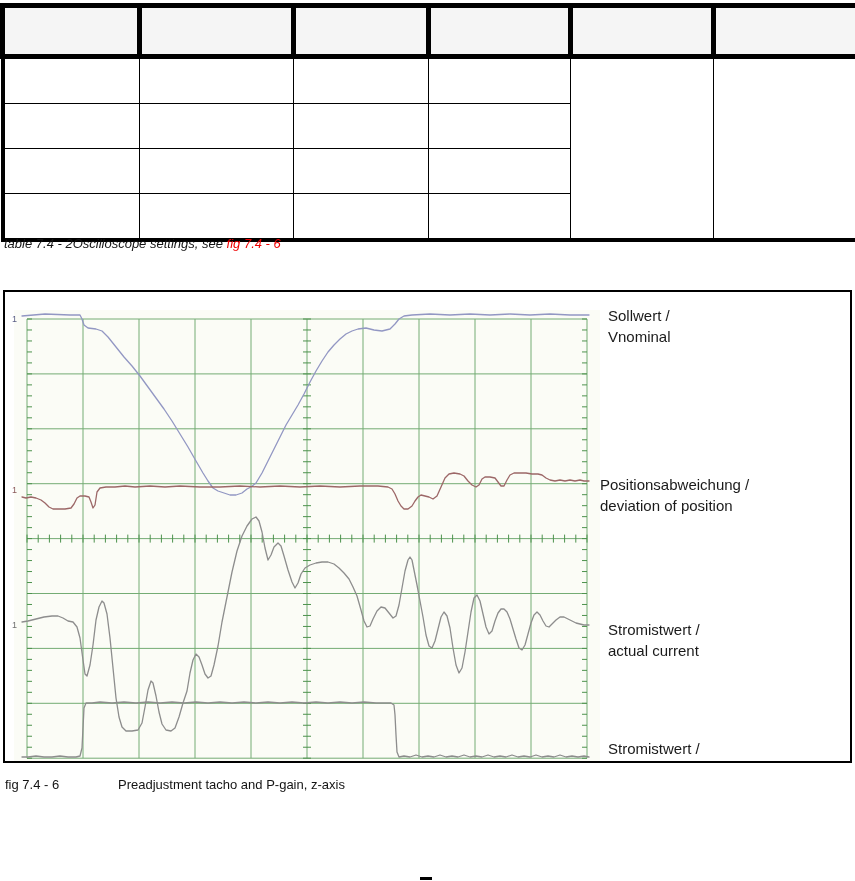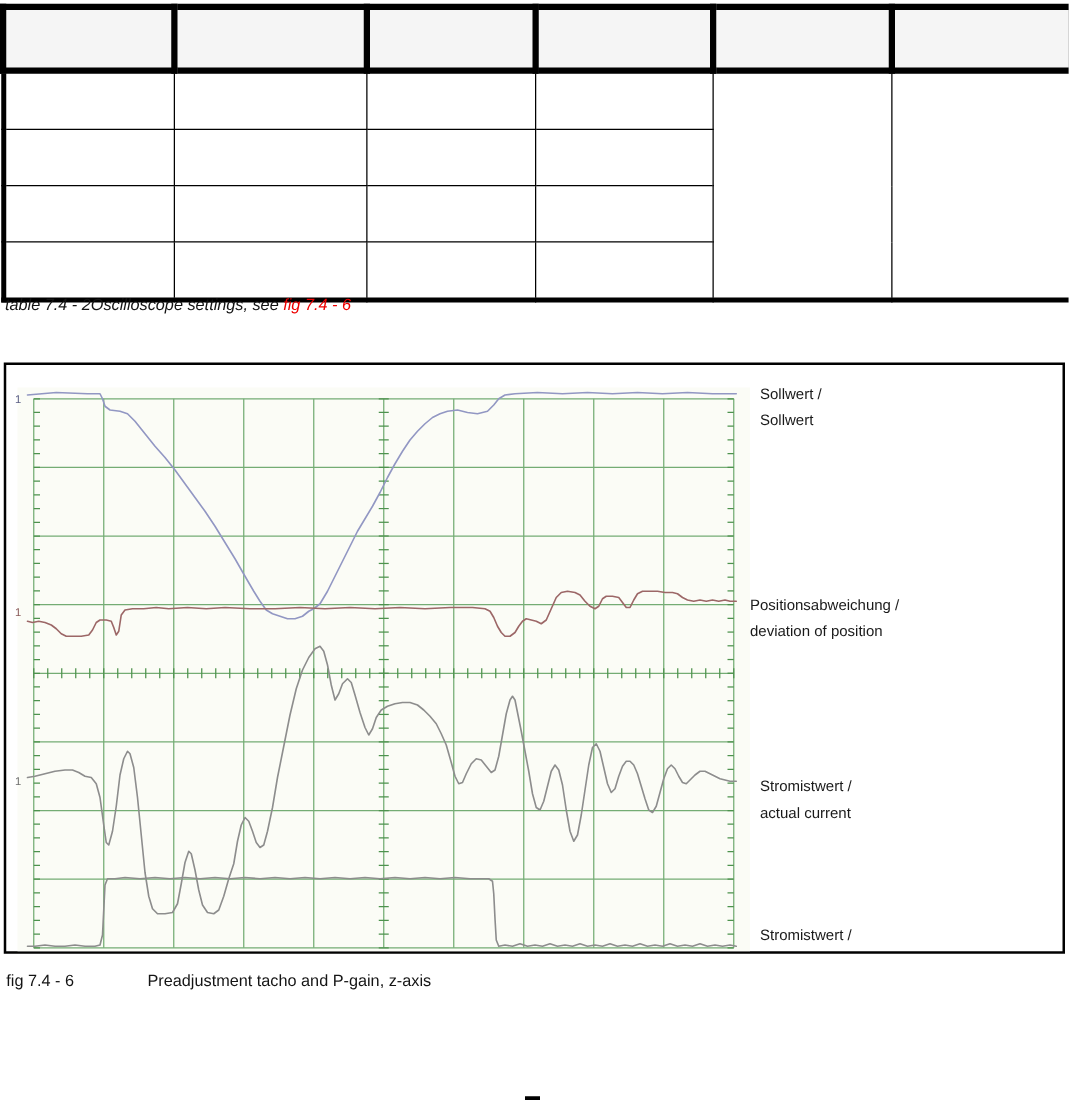--- a/index.html
+++ b/index.html
@@ -17,21 +17,21 @@
                color:#141414;white-space:nowrap;}
   .tbl-caption .link{color:#ee0000;}
   .fig-caption{position:absolute;left:5px;top:777px;margin:0;font-size:13px;
                color:#141414;white-space:nowrap;}
   .fig-caption .ref{display:inline-block;width:113px;}
 
   
   .figure-box{position:absolute;left:3px;top:290px;width:845px;height:469px;
               border:2px solid #000;background:#fff;}
   .scope-svg{position:absolute;left:5px;top:292px;width:845px;height:469px;}
-  .trace-label{position:absolute;font-size:12px;line-height:21px;color:#1a1a1a;white-space:nowrap;}
+  .trace-label{position:absolute;font-size:15px;line-height:21px;color:#1a1a1a;white-space:nowrap;}
 
   
   .footer-mark{position:absolute;left:420px;top:877px;width:12px;height:3px;background:#000;}
 </style>
 </head>
 <body>
 
 <div class="page">
 
   <table class="doc-table">
@@ -286,21 +286,21 @@
       <polyline points="22,497 26,498 31,497 36,498 41,500 45,503 49,507 53,509 59,509 65,509 71,508 74,504 77,498 80,496 85,496 89,497 91,502 93,508 95,505 97,492 100,488 106,487 115,487 125,486 135,487 150,486 165,487 180,486 200,487 220,487 240,486 260,487 280,486 300,487 320,486 340,487 360,486 378,486 388,487 392,489 395,494 398,501 401,506 404,509 408,509 412,506 415,501 418,497 421,495 425,496 429,497 433,499 437,496 441,487 445,478 449,474 454,473 460,474 464,476 468,481 472,485 476,487 479,485 482,479 485,477 490,477 495,478 498,482 501,486 504,486 507,480 510,475 514,473 520,473 526,473 532,474 538,474 542,475 546,478 550,480 555,481 560,480 565,481 570,480 575,481 580,480 584,481 589,481" fill="none" stroke="#9c6767" stroke-width="1.3" stroke-linejoin="round" stroke-linecap="round"></polyline>
       <polyline points="22,622 28,621 36,619 44,617 52,616 58,616 63,618 68,621 73,622 77,627 80,638 83,660 85,674 87,676 90,665 93,645 96,620 99,607 102,601 104,603 107,614 110,638 113,668 116,698 119,717 122,727 126,731 132,731 138,730 142,723 145,707 148,690 151,681 153,683 156,696 159,712 162,724 166,730 171,731 175,728 179,717 183,703 187,691 190,673 193,660 196,654 199,657 202,665 205,674 208,678 211,676 214,665 218,646 222,622 227,597 232,572 237,551 242,536 247,526 252,519 256,517 259,521 262,532 265,548 268,560 271,555 274,547 278,543 281,546 284,556 288,570 292,582 295,588 298,583 301,574 305,568 310,565 316,563 322,562 328,562 334,564 339,568 344,573 349,579 353,587 357,596 361,610 364,621 367,627 370,626 373,619 377,611 381,607 385,608 389,613 393,618 396,616 399,605 402,588 405,571 408,560 410,557 412,560 414,570 417,585 420,601 423,617 426,635 429,646 432,648 435,641 438,629 441,617 444,612 447,616 450,628 453,648 456,665 459,673 462,668 465,652 468,632 471,612 474,598 477,595 480,601 483,614 486,627 489,634 492,631 495,621 498,613 501,609 504,609 507,612 510,619 513,629 516,639 519,648 522,650 525,645 528,634 531,623 534,615 537,612 540,615 543,621 546,626 549,627 552,624 556,620 560,617 564,617 568,619 572,621 576,623 580,624 584,625 589,625" fill="none" stroke="#8d8d8d" stroke-width="1.3" stroke-linejoin="round" stroke-linecap="round"></polyline>
       <polyline points="22,757 28,757 36,756 44,757 52,757 60,756 68,757 76,757 80,756 82,748 83,728 84,708 86,703 92,703 100,702 112,703 124,702 136,703 148,702 160,703 172,702 184,703 196,702 208,703 220,702 232,703 244,702 256,703 268,702 280,703 292,702 304,703 316,702 328,703 340,702 352,703 364,702 376,703 386,703 391,703 394,705 395,715 396,735 397,752 399,757 404,756 410,757 416,755 422,757 428,756 434,757 440,755 446,757 452,756 458,757 464,755 470,757 476,756 482,757 488,755 494,757 500,756 506,757 512,755 518,757 524,756 530,757 536,755 542,757 548,756 554,757 560,755 566,757 572,756 578,757 584,756 589,757" fill="none" stroke="#8d8d8d" stroke-width="1.3" stroke-linejoin="round" stroke-linecap="round"></polyline>
       <text x="12" y="322" font-size="9" fill="#5a5e85" font-family="&quot;Liberation Sans&quot;,sans-serif">1</text>
       <text x="12" y="493" font-size="9" fill="#8a5a5a" font-family="&quot;Liberation Sans&quot;,sans-serif">1</text>
       <text x="12" y="628" font-size="9" fill="#6f6f6f" font-family="&quot;Liberation Sans&quot;,sans-serif">1</text>
     </svg>
 
   <div class="trace-label" style="left:608px;top:305px">
     <div>Sollwert /</div>
-    <div>Sollwert</div>
+    <div>Vnominal</div>
   </div>
   <div class="trace-label" style="left:608px;top:619px">
     <div>Stromistwert /</div>
     <div>actual current</div>
   </div>
   <div class="trace-label" style="left:600px;top:474px">
     <div>Positionsabweichung /</div>
     <div>deviation of position</div>
   </div>
   <div class="trace-label" style="left:608px;top:738px">

